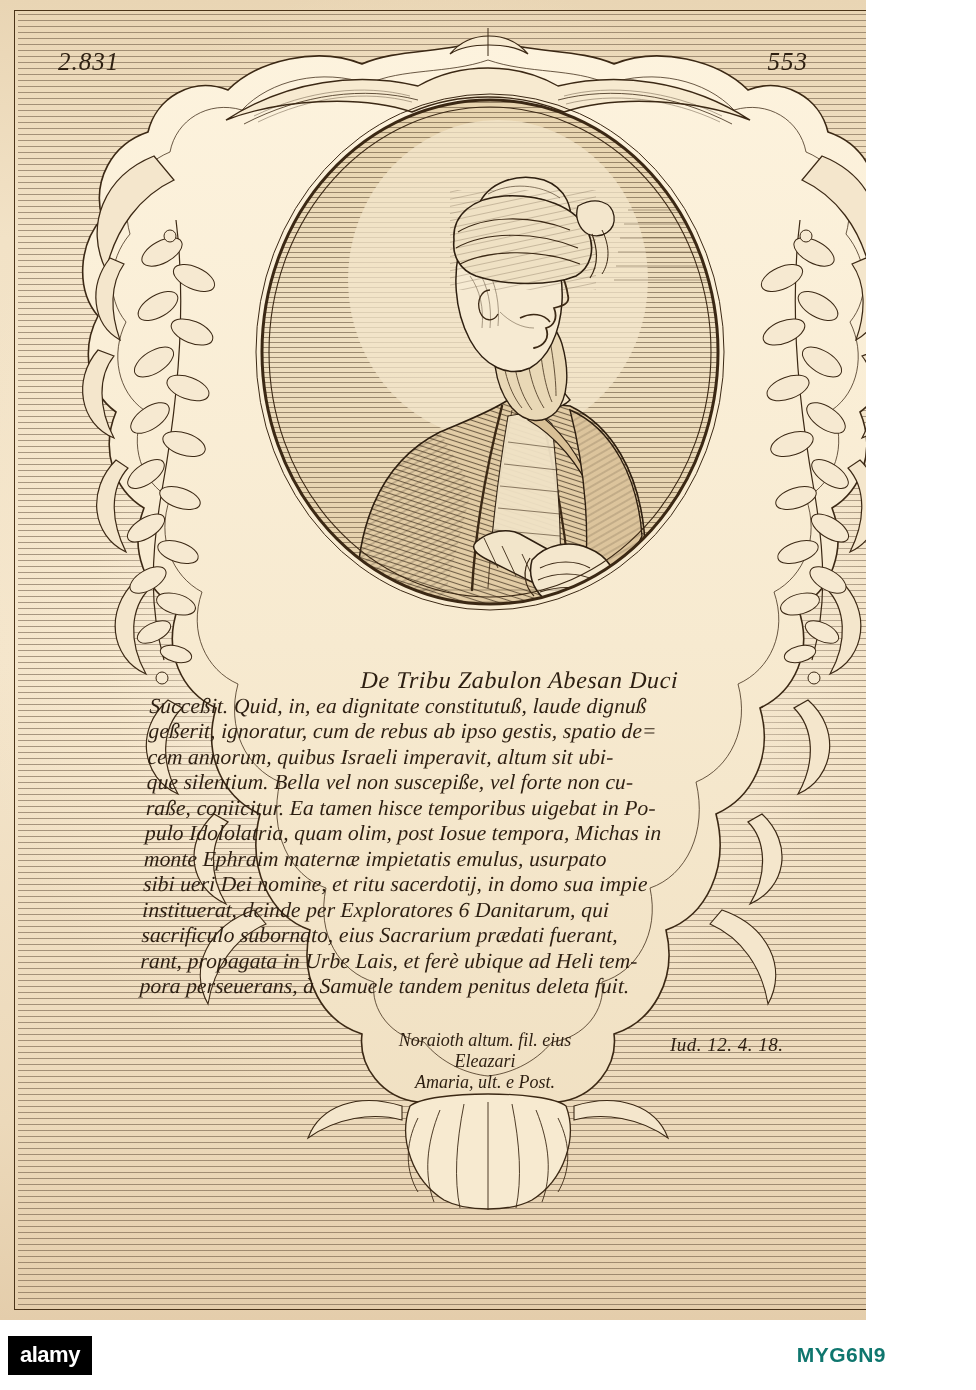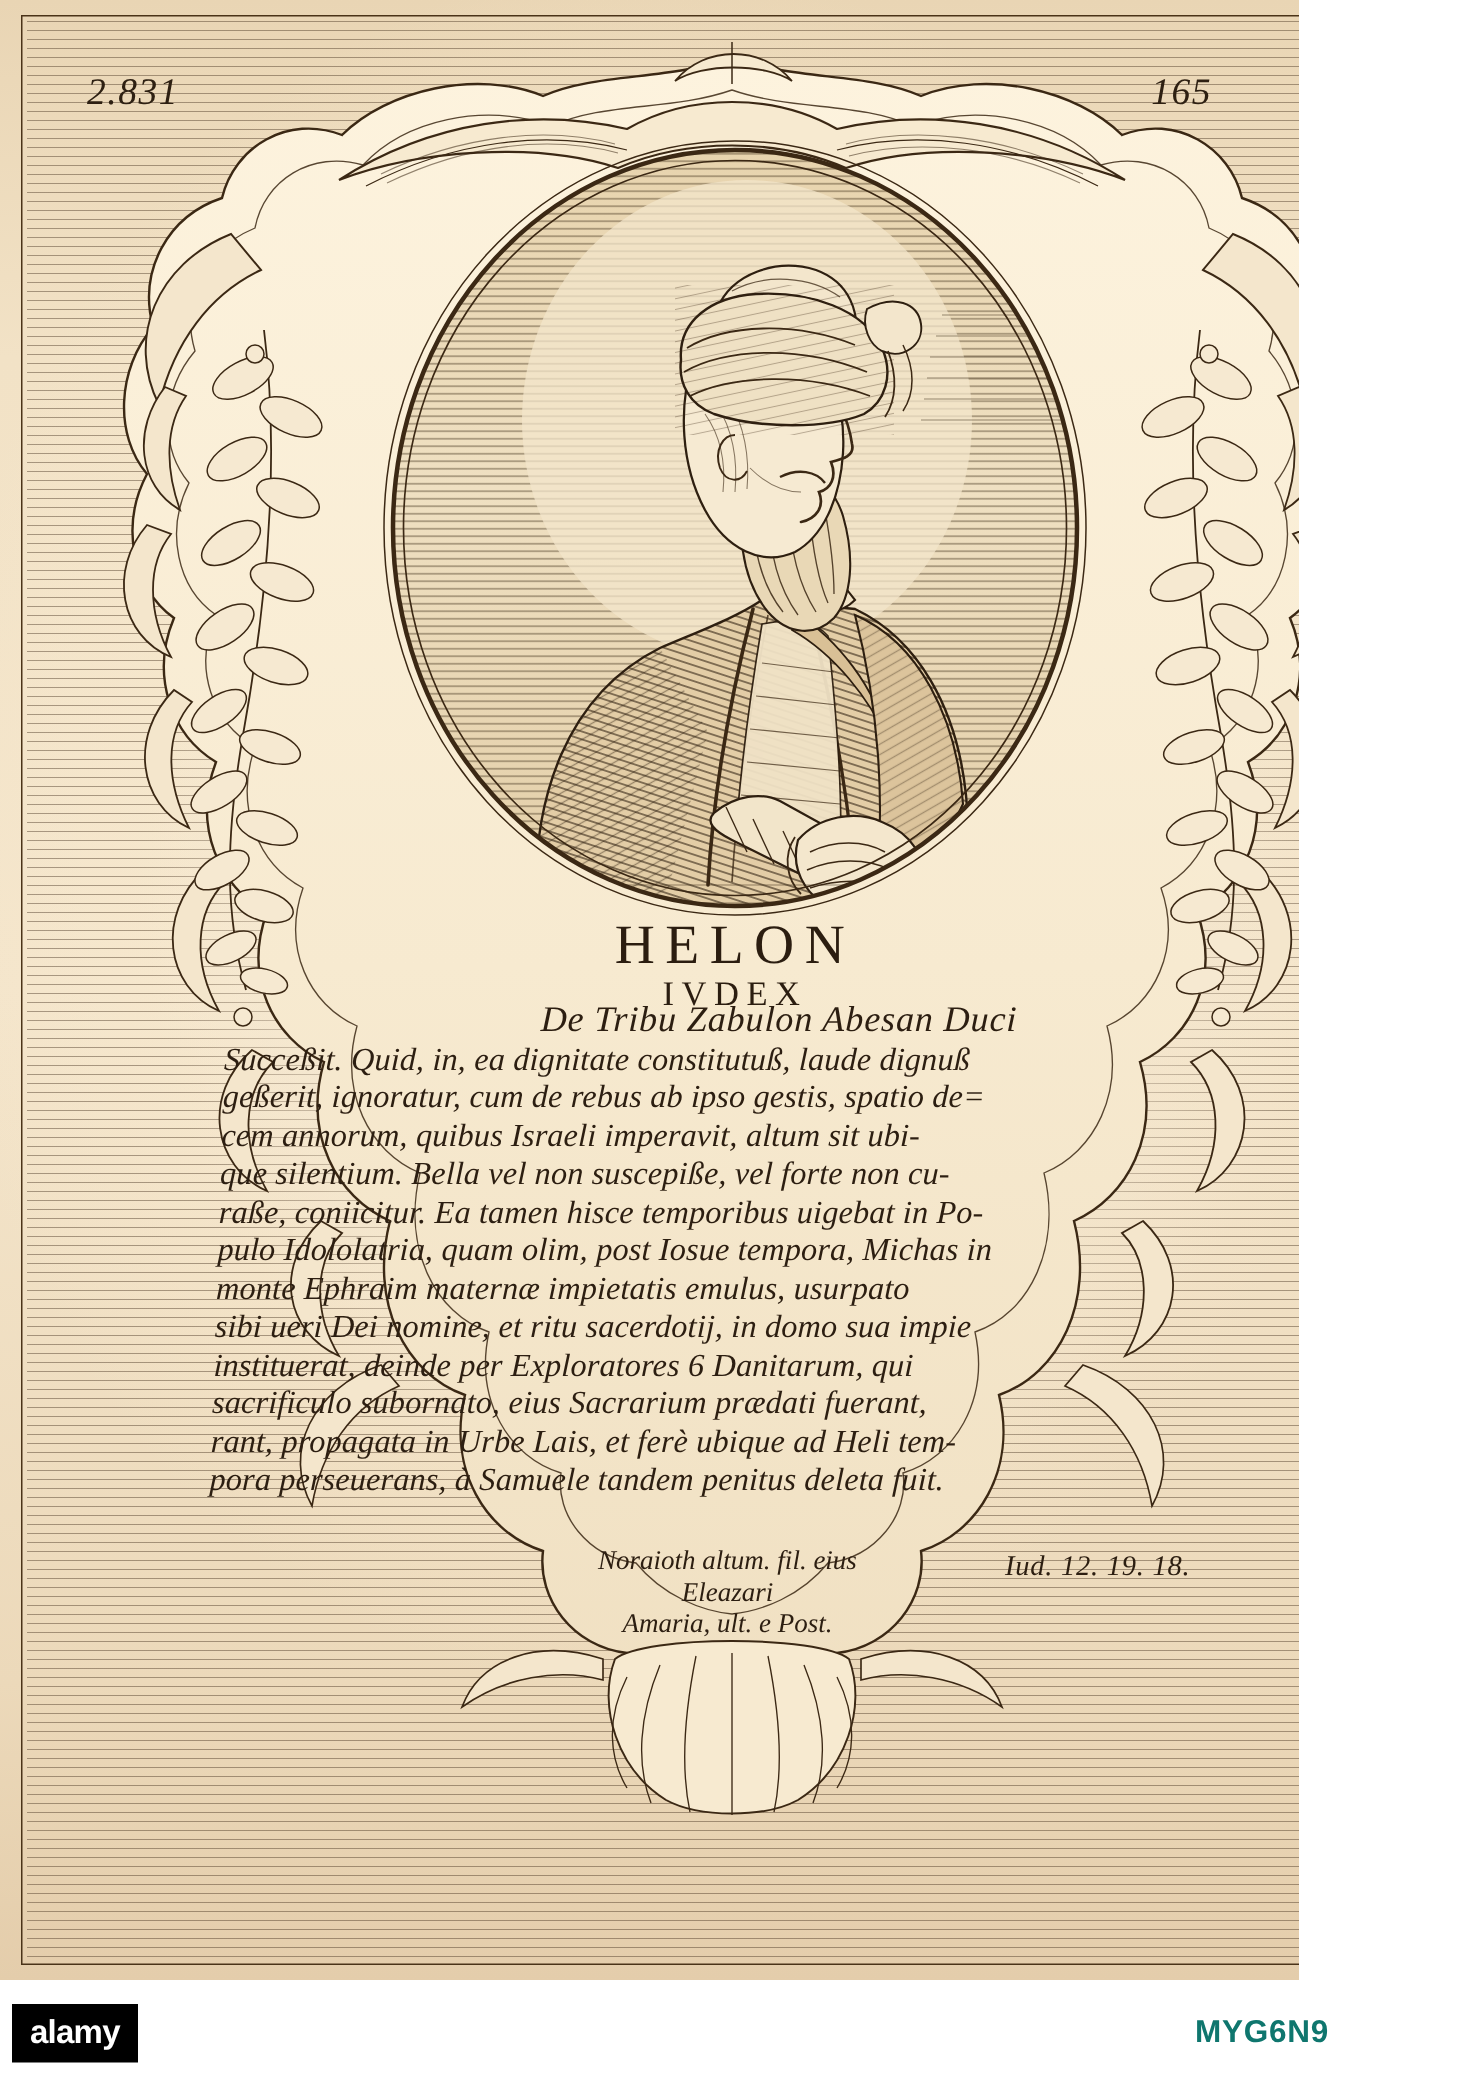--- a/index.html
+++ b/index.html
@@ -205,21 +205,21 @@
 <body>
 
 <div id="plate">
 
   <div class="paper-tone"></div>
   <div class="hatch"></div>
   <div class="hatch-fade"></div>
   <div class="plate-border"></div>
 
   <div class="folio" id="folio-left">2.831</div>
-  <div class="folio" id="folio-right">165</div>
+  <div class="folio" id="folio-right">553</div>
 
   <div id="cartouche">
     <svg width="860" height="1230" viewBox="0 0 860 1230">
       <defs>
         <linearGradient id="paperfill" x1="0" y1="0" x2="0" y2="1">
           <stop offset="0%" stop-color="#fdf3de"></stop>
           <stop offset="55%" stop-color="#f7ead0"></stop>
           <stop offset="100%" stop-color="#f0e0c2"></stop>
         </linearGradient>
         <pattern id="fineHatch" width="6" height="6" patternUnits="userSpaceOnUse">
@@ -586,24 +586,20 @@
           <path d="M20 522 L480 522"></path>
         </g>
       </g>
 
       <ellipse cx="250" cy="262" rx="228" ry="252" fill="none" stroke="#3b2814" stroke-width="3"></ellipse>
       <ellipse cx="250" cy="262" rx="221" ry="245" fill="none" stroke="#3b2814" stroke-width="1.1"></ellipse>
       <ellipse cx="250" cy="262" rx="234" ry="258" fill="none" stroke="#3b2814" stroke-width="1"></ellipse>
     </svg>
   </div>
 
-  <div id="text-block">
-    <div id="title">HELON</div>
-    <div id="subtitle">IVDEX</div>
-  </div>
 
   <div id="body-text">
     <span class="first-line">De Tribu Zabulon Abesan Duci</span>
     <span class="ln">Succeßit. Quid, in, ea dignitate constitutuß, laude dignuß</span>
     <span class="ln">geßerit, ignoratur, cum de rebus ab ipso gestis, spatio de=</span>
     <span class="ln">cem annorum, quibus Israeli imperavit, altum sit ubi-</span>
     <span class="ln">que silentium. Bella vel non suscepiße, vel forte non cu-</span>
     <span class="ln">raße, coniicitur. Ea tamen hisce temporibus uigebat in Po-</span>
     <span class="ln">pulo Idololatria, quam olim, post Iosue tempora, Michas in</span>
     <span class="ln">monte Ephraim maternæ impietatis emulus, usurpato</span>
@@ -612,20 +608,20 @@
     <span class="ln">sacrificulo subornato, eius Sacrarium prædati fuerant,</span>
     <span class="ln">rant, propagata in Urbe Lais, et ferè ubique ad Heli tem-</span>
     <span class="ln">pora perseuerans, à Samuele tandem penitus deleta fuit.</span>
   </div>
 
   <div id="footnote-left">
     <div>Noraioth altum. fil. eius</div>
     <div>Eleazari</div>
     <div>Amaria, ult. e Post.</div>
   </div>
-  <div id="footnote-right">Iud. 12. 19. 18.</div>
+  <div id="footnote-right">Iud. 12. 4. 18.</div>
 
 </div>
 
 <div id="footer">
   <div id="alamy-logo">alamy</div>
   <div id="alamy-id">MYG6N9</div>
 </div>
 
 </body></html>

